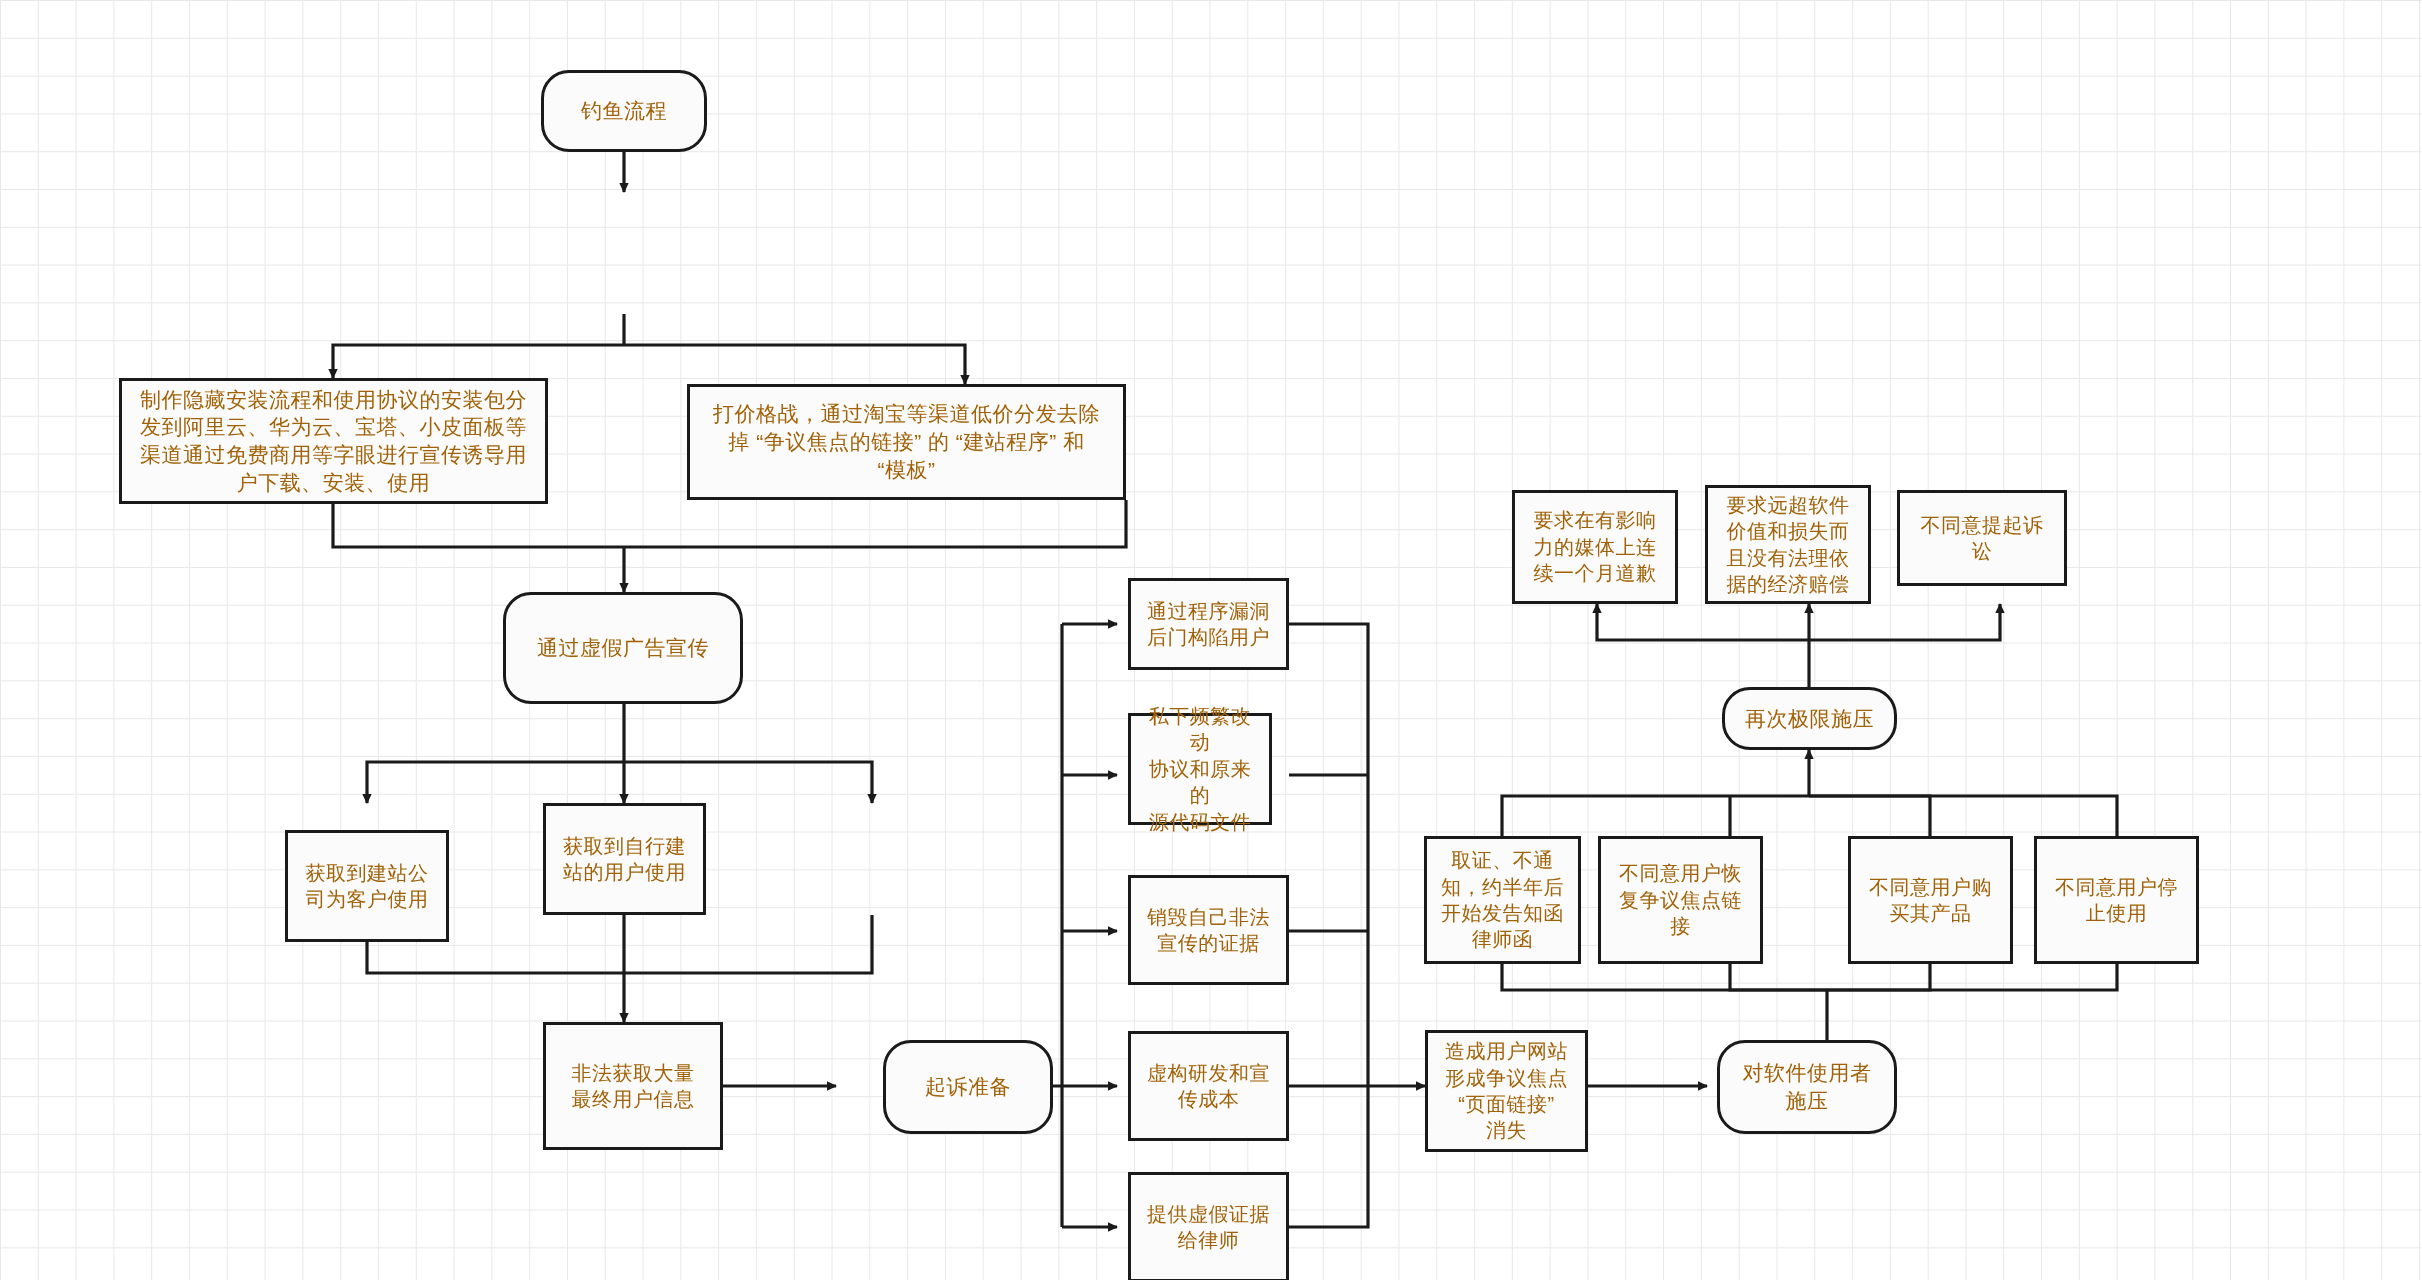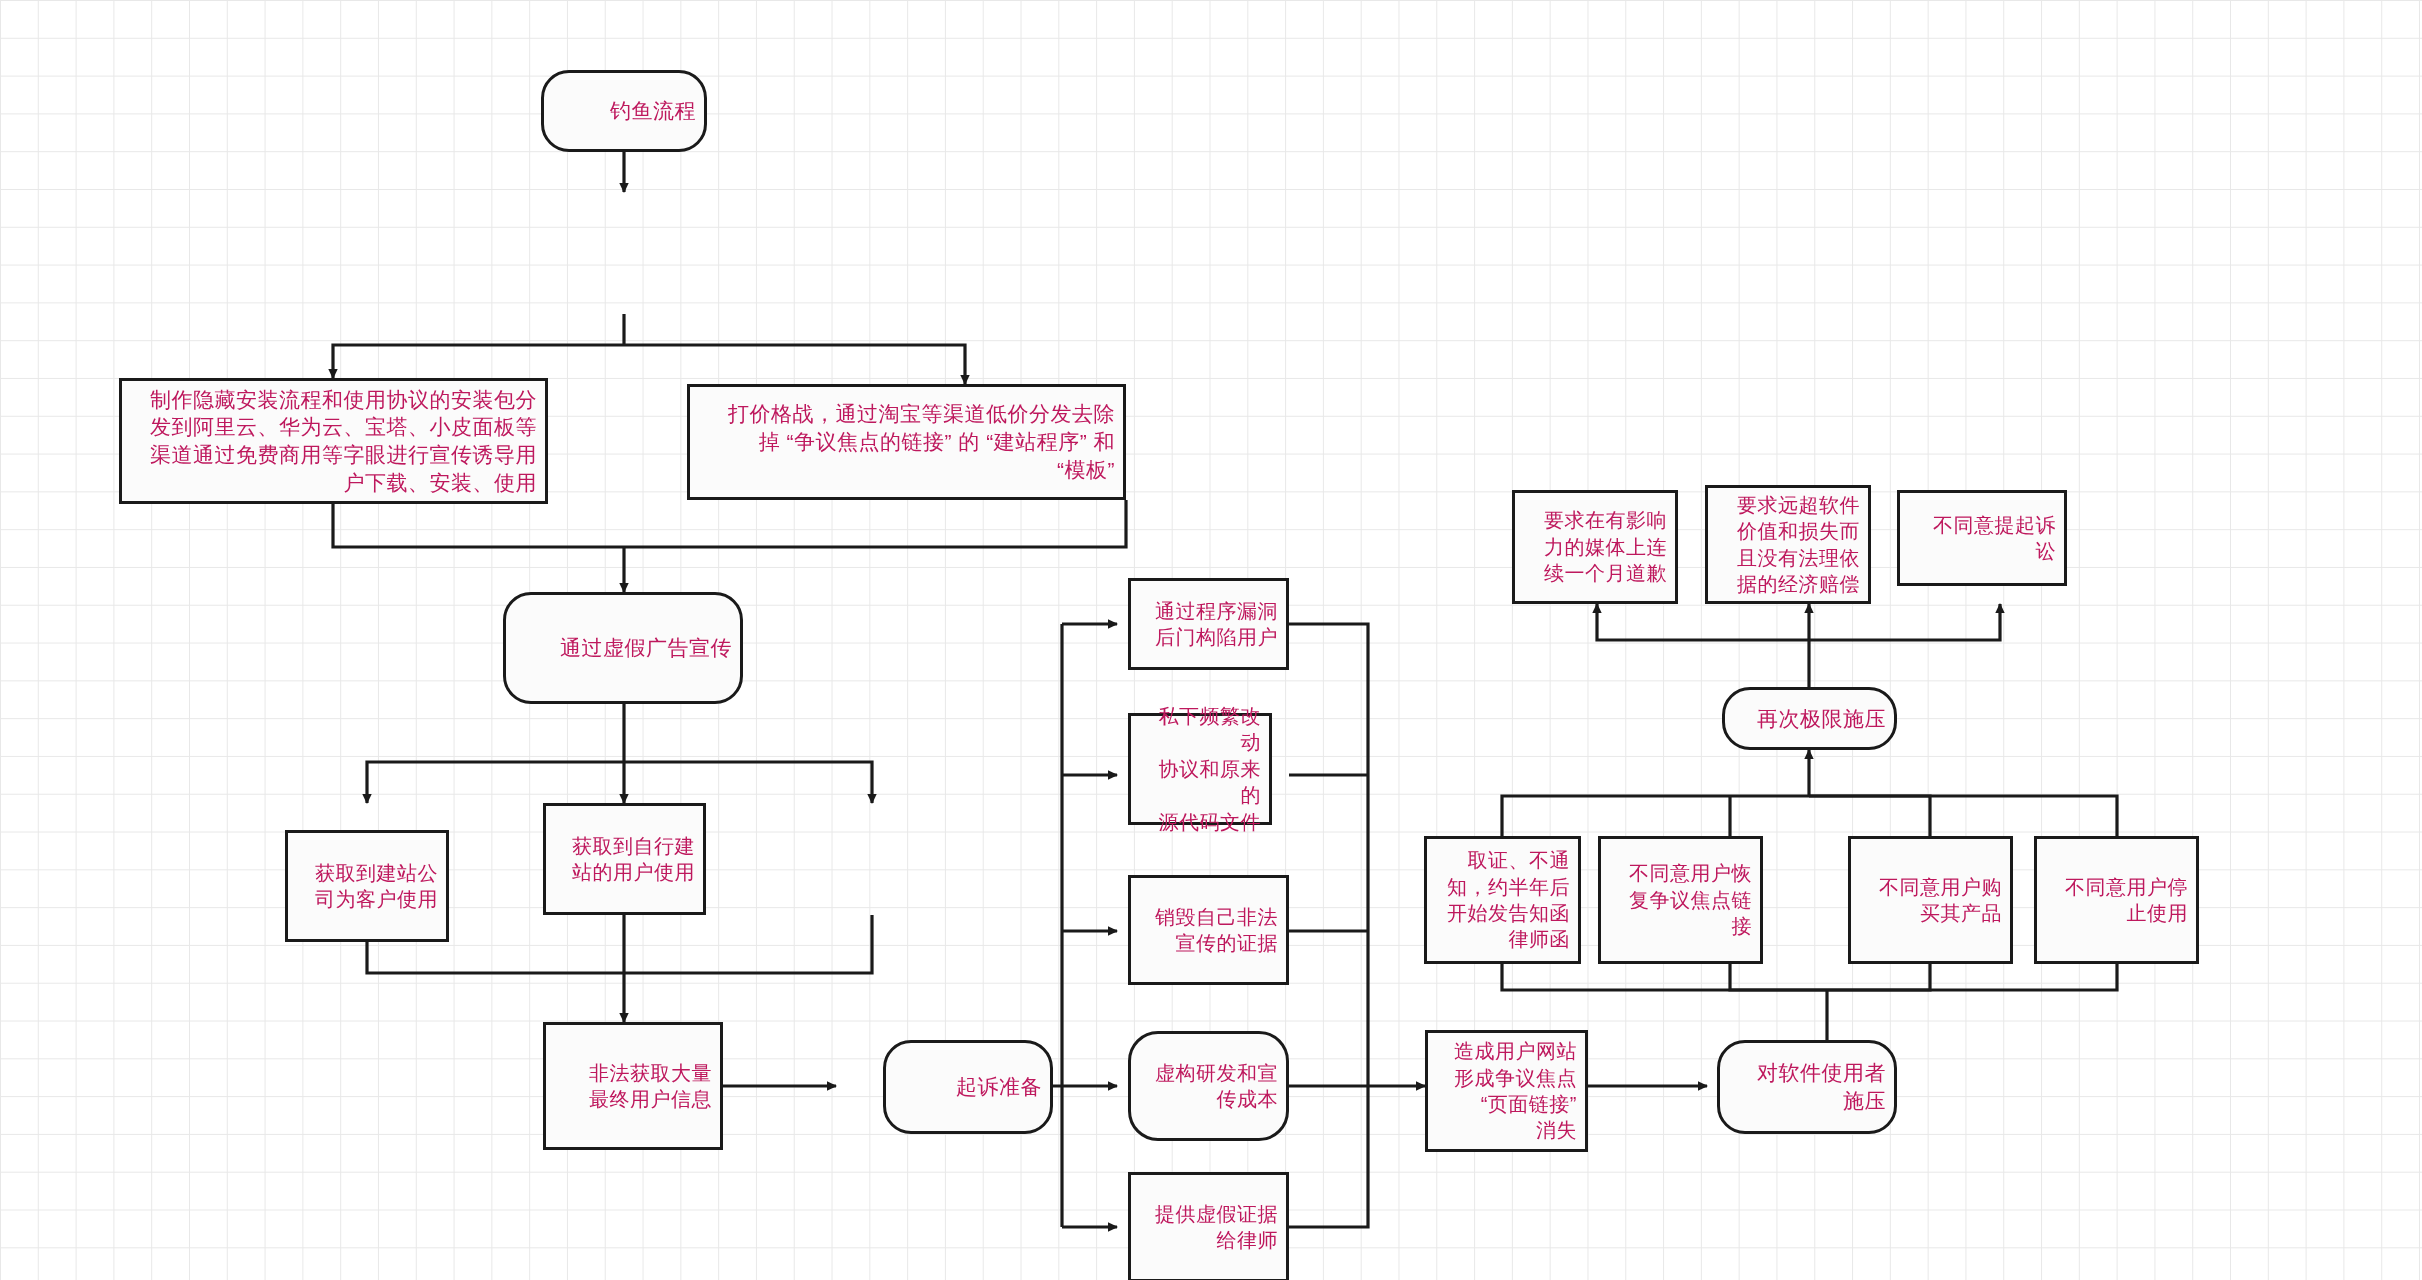--- a/index.html
+++ b/index.html
@@ -29,22 +29,22 @@
     pointer-events: none;
   }
   .node {
     position: absolute;
     box-sizing: border-box;
     background: #fbfbfb;
     border: 3px solid #1a1a1a;
     display: flex;
     align-items: center;
     justify-content: center;
-    text-align: right;
-    color: #be185d;
+    text-align: center;
+    color: #a16207;
     font-size: 21px;
     line-height: 1.32;
     padding: 4px 8px;
     letter-spacing: 0.5px;
   }
   .node.rounded {
     border-radius: 28px;
   }
   .node .lbl {
     display: block;
@@ -177,21 +177,21 @@
     <span class="lbl">私下频繁改动
 协议和原来的
 源代码文件</span>
   </div>
 
   <div class="node small" style="left:1128px;top:875px;width:161px;height:110px;">
     <span class="lbl">销毁自己非法
 宣传的证据</span>
   </div>
 
-  <div class="node small" style="left:1128px;top:1031px;width:161px;height:110px;border-radius:30px;">
+  <div class="node small" style="left:1128px;top:1031px;width:161px;height:110px;">
     <span class="lbl">虚构研发和宣
 传成本</span>
   </div>
 
   <div class="node small" style="left:1128px;top:1172px;width:161px;height:110px;">
     <span class="lbl">提供虚假证据
 给律师</span>
   </div>
 
   <div class="node small" style="left:1425px;top:1030px;width:163px;height:122px;">

